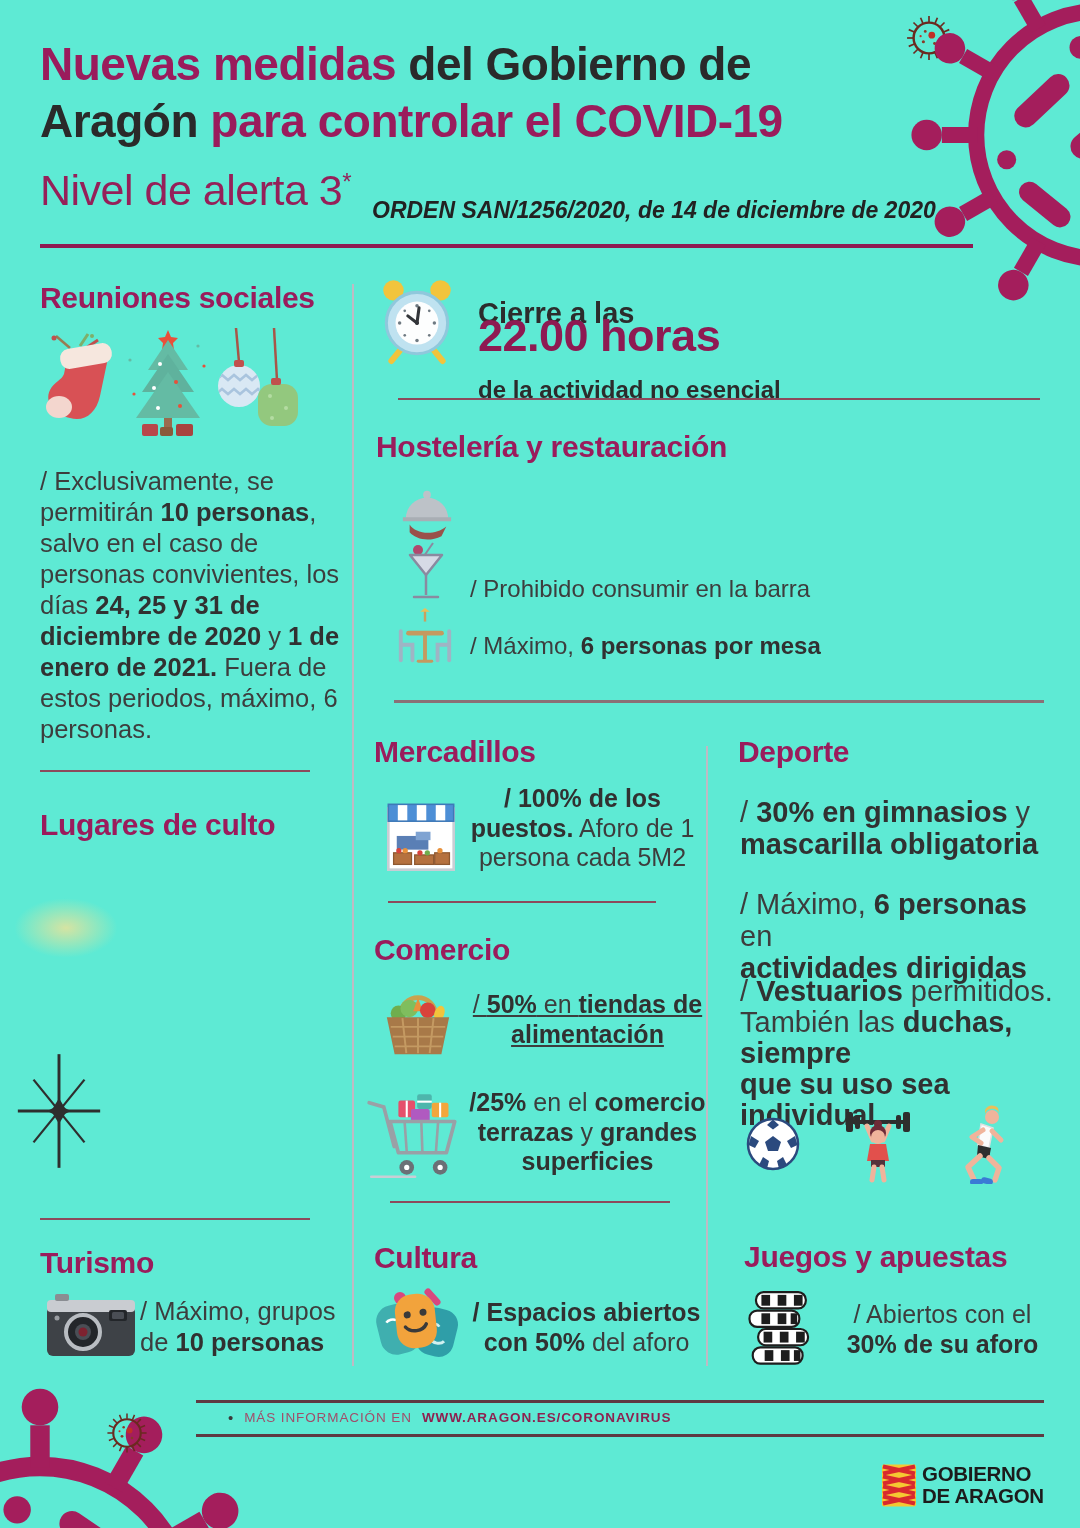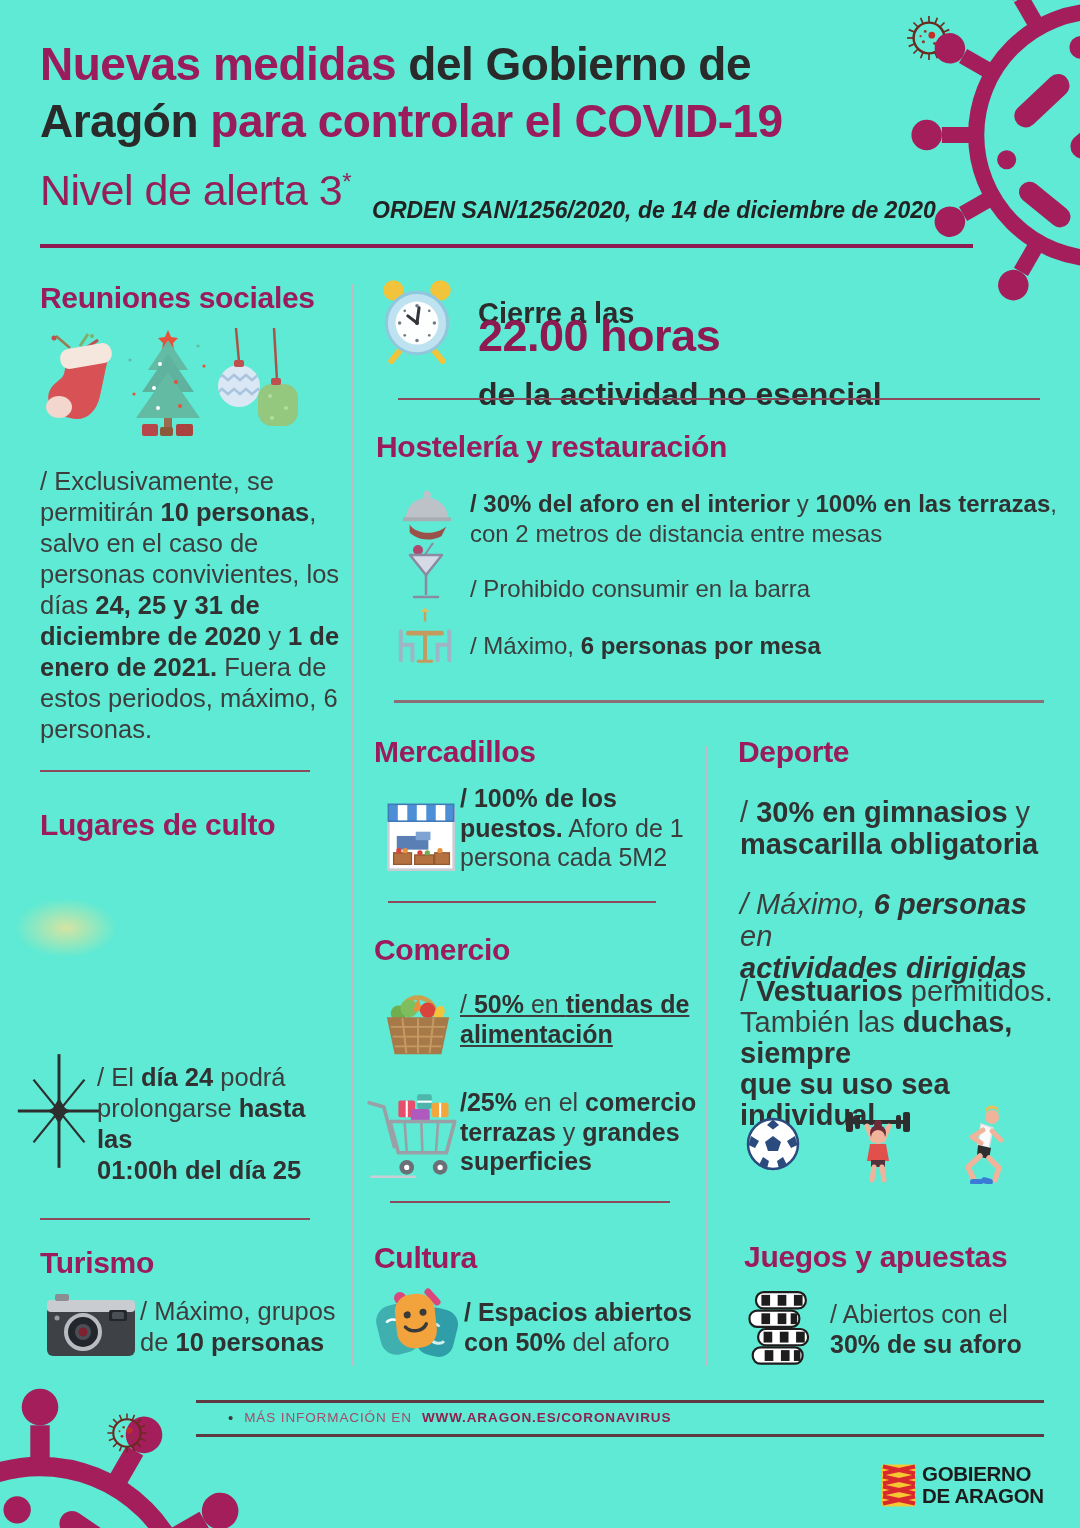--- a/index.html
+++ b/index.html
@@ -10,27 +10,27 @@
   .title .acc{color:var(--accent,#9a1c5c);font-weight:800;}
   .alert{font-size:43px;font-weight:400;color:var(--accent_soft,#952059);letter-spacing:-0.5px;}
   .alert sup{font-size:24px;}
   .orderref{font-size:23px;font-style:italic;font-weight:600;color:#222;}
   .rule{background:var(--accent_dark,#8e1a52);height:4px;}
   .sep{background:var(--separator,#8c4a5c);height:2px;}
   .h{font-size:30px;font-weight:800;color:var(--accent,#9a1c5c);letter-spacing:-0.3px;}
   .item{font-size:25.5px;line-height:31px;color:var(--body,#3d3d3d);}
   .item .b{font-weight:700;color:#313131;}
   .item-sm{font-size:24px;line-height:30px;}
-  .item-md{font-size:25px;line-height:29.5px;}
+  .item-md{font-size:25px;line-height:29.5px;text-align:center;}
   .item-dep{font-size:29px;line-height:32px;}
   .vdiv{width:2px;background:var(--divider,#bfbac3);}
   .cierre-intro{font-size:29px;font-weight:700;color:#2c2c2c;margin-top:16px;}
   .cierre-row{display:flex;align-items:baseline;gap:14px;}
   .cierre-time{font-size:45px;font-weight:800;color:var(--accent_dark,#8e1a52);letter-spacing:-0.5px;}
-  .cierre-suffix{font-size:32px;font-weight:700;color:#2c2c2c;}
+  .cierre-suffix{font-size:24px;font-weight:700;color:#2c2c2c;}
   .fline{background:var(--footer_line,#5e3a42);height:2.5px;}
   .ftext{display:flex;align-items:center;gap:10px;font-size:13.5px;letter-spacing:0.9px;}
   .ftext .bullet{color:#3a3a3a;font-size:15px;}
   .ftext .lbl{color:var(--footer_label,#a04e6b);font-weight:500;}
   .ftext .url{color:var(--footer_url,#8e2150);font-weight:700;}
   .logo-text{font-size:20.5px;line-height:21.5px;font-weight:800;color:#1c1c1c;letter-spacing:-0.3px;}
   .glow{background:radial-gradient(ellipse at center, rgba(243,226,150,0.8) 0%, rgba(243,226,150,0) 70%);}
 </style>
 </head>
 <body>
@@ -186,21 +186,20 @@
   <svg class="abs" style="left:10px;top:1052px;" width="98" height="118" viewBox="0 0 100 120">
     <g stroke="#2E2E2E" fill="none">
       <line x1="50" y1="2" x2="50" y2="118" stroke-width="3"></line>
       <line x1="8" y1="60" x2="92" y2="60" stroke-width="3"></line>
       <line x1="24" y1="28" x2="76" y2="92" stroke-width="2.3"></line>
       <line x1="76" y1="28" x2="24" y2="92" stroke-width="2.3"></line>
     </g>
     <polygon points="50,47 58,60 50,73 42,60" fill="#2E2E2E"></polygon>
     <polygon points="38,60 50,54 62,60 50,66" fill="#2E2E2E"></polygon>
   </svg>
-  <div class="abs item" style="left:97px;top:1062px;width:250px;"><span>/ El </span><span class="b">día 24</span><span> podrá</span><br><span>prolongarse </span><span class="b">hasta las</span><br><span class="b">01:00h del día 25</span></div>
 
   <div class="abs sep" style="left:40px;top:1218px;width:270px;"></div>
 
   <div class="abs h" style="left:40px;top:1246px;">Turismo</div>
 
   <svg class="abs" style="left:44px;top:1292px;" width="94" height="68" viewBox="0 0 92 68">
     <rect x="2" y="14" width="88" height="50" rx="6" fill="#3E4247"></rect>
     <rect x="2" y="8" width="88" height="12" rx="4" fill="#C9CCD1"></rect>
     <rect x="10" y="2" width="14" height="7" rx="2" fill="#8A8D92"></rect>
     <rect x="64" y="18" width="18" height="11" rx="2" fill="#23262A"></rect>
@@ -244,21 +243,20 @@
   <div class="abs sep" style="left:398px;top:398px;width:642px;"></div>
 
   <div class="abs h" style="left:376px;top:430px;">Hostelería y restauración</div>
 
   <svg class="abs" style="left:398px;top:486px;" width="58" height="54" viewBox="0 0 60 56">
     <circle cx="30" cy="9" r="4" fill="#BDC2C8"></circle>
     <path d="M8,34 A22,22 0 0 1 52,34 Z" fill="#BDC2C8"></path>
     <line x1="5" y1="34.5" x2="55" y2="34.5" stroke="#A9AEB4" stroke-width="4"></line>
     <path d="M12,40 C18,50 38,52 50,42 L45,52 C33,58 19,56 12,48 Z" fill="#9A514A"></path>
   </svg>
-  <div class="abs item item-sm" style="left:470px;top:489px;width:600px;"><span class="b">/ 30% del aforo en el interior</span><span> y </span><span class="b">100% en las terrazas</span><span>,</span><br><span>con 2 metros de distancia entre mesas</span></div>
 
   <svg class="abs" style="left:404px;top:540px;" width="44" height="66" viewBox="0 0 44 64">
     <line x1="29" y1="2" x2="20" y2="15" stroke="#8A8AA0" stroke-width="2"></line>
     <circle cx="14" cy="9" r="5" fill="#B0486E"></circle>
     <path d="M6,14 L38,14 L22,34 Z" fill="#D6DAE6" stroke="#8A8AA0" stroke-width="2.5" stroke-linejoin="round"></path>
     <line x1="22" y1="34" x2="22" y2="54" stroke="#8A8AA0" stroke-width="2.5"></line>
     <line x1="10" y1="56" x2="34" y2="56" stroke="#8A8AA0" stroke-width="2.5" stroke-linecap="round"></line>
   </svg>
   <div class="abs item item-sm" style="left:470px;top:574px;width:500px;"><span>/ Prohibido consumir en la barra</span></div>
 
@@ -371,21 +369,21 @@
       <rect x="26" y="8" width="40" height="54" rx="17" fill="#F2A33C"></rect>
       <circle cx="38" cy="28" r="3.5" fill="#3A3A3A"></circle>
         <circle cx="54" cy="27" r="3.5" fill="#3A3A3A"></circle>
       <path d="M35,40 a12,10 0 0 0 21,-1" stroke="#3A3A3A" stroke-width="3.5" fill="none" stroke-linecap="round"></path>
     </g>
   </svg>
   <div class="abs item item-md" style="left:464px;top:1298px;width:245px;"><span class="b">/ Espacios abiertos</span><br><span class="b">con 50%</span><span> del aforo</span></div>
 
   <div class="abs h" style="left:738px;top:735px;">Deporte</div>
   <div class="abs item item-dep" style="left:740px;top:796px;width:310px;"><span>/ </span><span class="b">30% en gimnasios</span><span> y</span><br><span class="b">mascarilla obligatoria</span></div>
-  <div class="abs item item-dep" style="left:740px;top:888px;width:310px;font-style:italic;"><span>/ Máximo, </span><span class="b">6 personas</span><span> en</span><br><span class="b">actividades dirigidas</span></div>
+  <div class="abs item item-dep" style="left:740px;top:888px;width:310px;"><span>/ Máximo, </span><span class="b">6 personas</span><span> en</span><br><span class="b">actividades dirigidas</span></div>
   <div class="abs item item-dep" style="left:740px;top:976px;width:320px;line-height:31px;"><span>/ </span><span class="b">Vestuarios</span><span> permitidos.</span><br><span>También las </span><span class="b">duchas, siempre</span><br><span class="b">que su uso sea individual</span></div>
 
   <svg class="abs" style="left:742px;top:1104px;" width="280" height="80" viewBox="0 0 280 80">
     <g transform="translate(3,12)">
       <circle cx="28" cy="28" r="25" fill="#FFFFFF" stroke="#2B4A7E" stroke-width="2.5"></circle>
       <polygon points="28,20 36,26 33,35 23,35 20,26" fill="#2B4A7E"></polygon>
       <polygon points="28,3.5 34,9 28,13.5 22,9" fill="#2B4A7E"></polygon>
       <polygon points="50,20 52.5,29 46,32 42,25" fill="#2B4A7E"></polygon>
       <polygon points="42,49 34,52.5 32,45 38,41" fill="#2B4A7E"></polygon>
       <polygon points="14,49 22,52.5 24,45 18,41" fill="#2B4A7E"></polygon>

